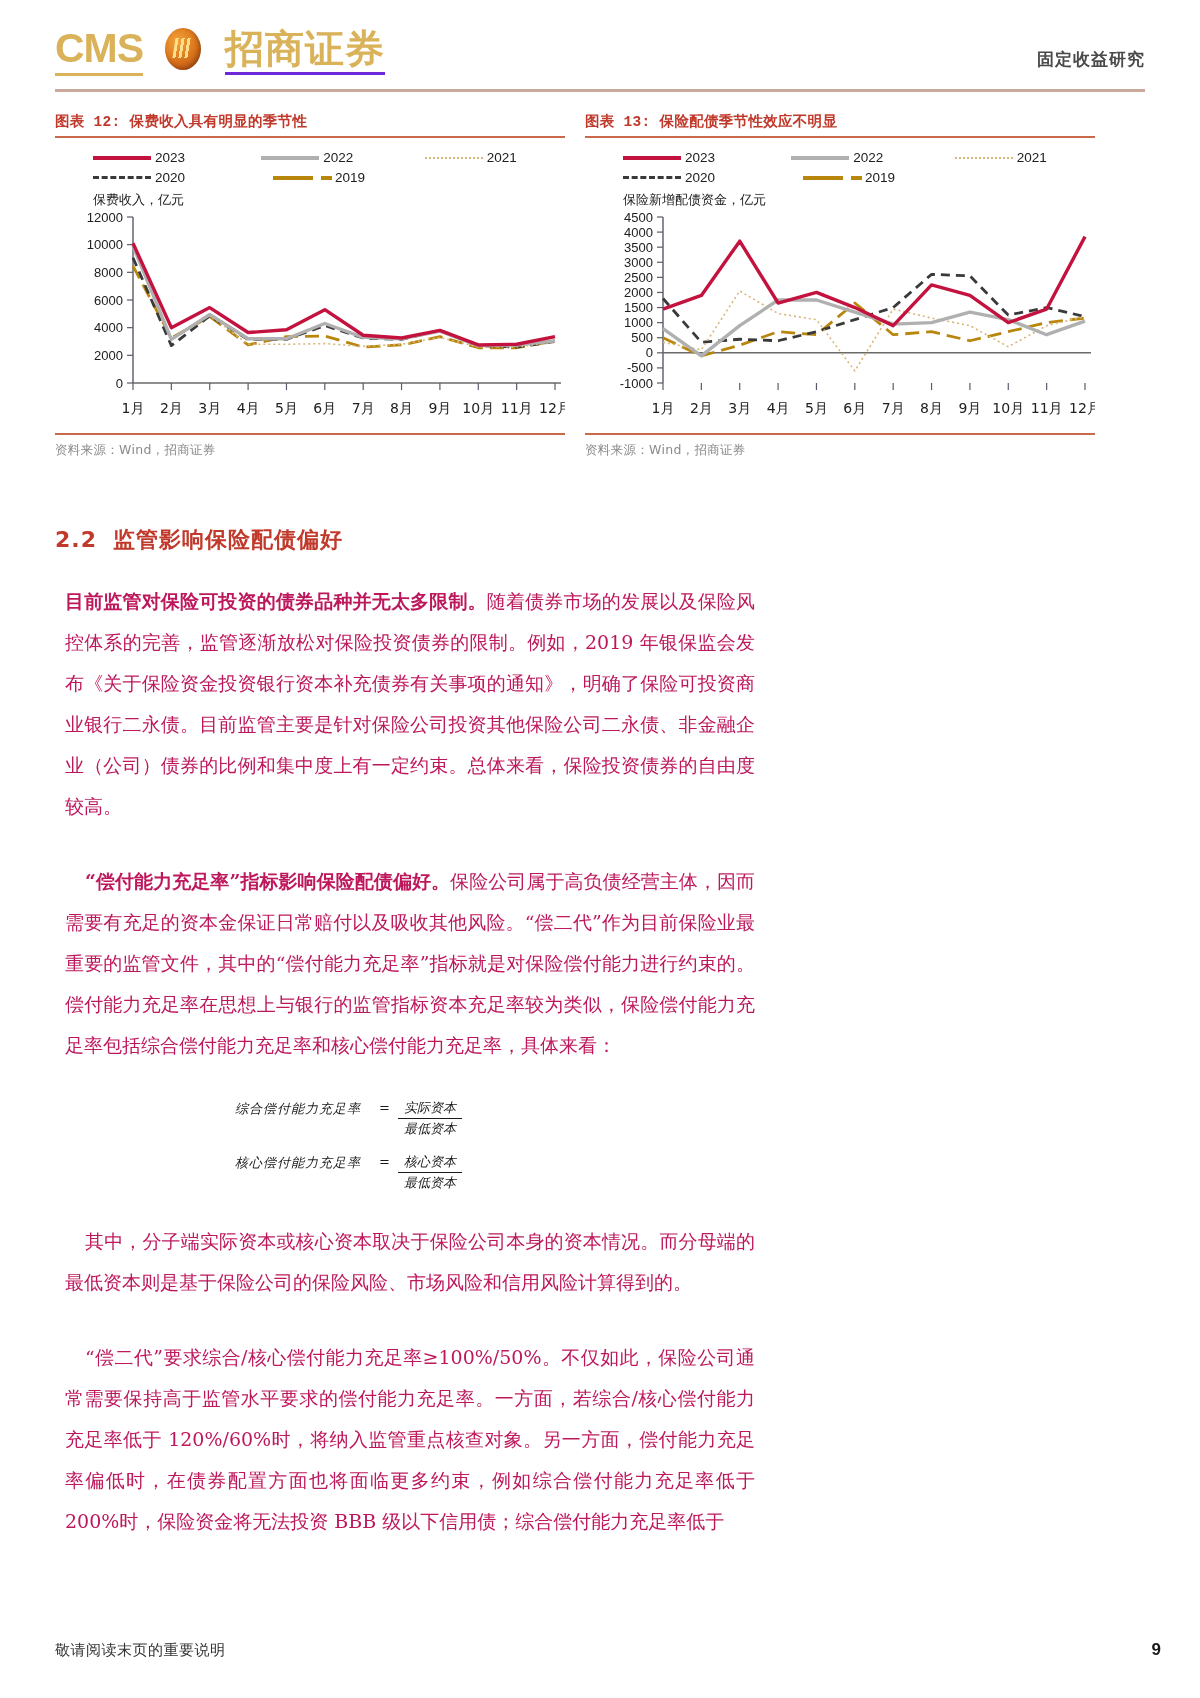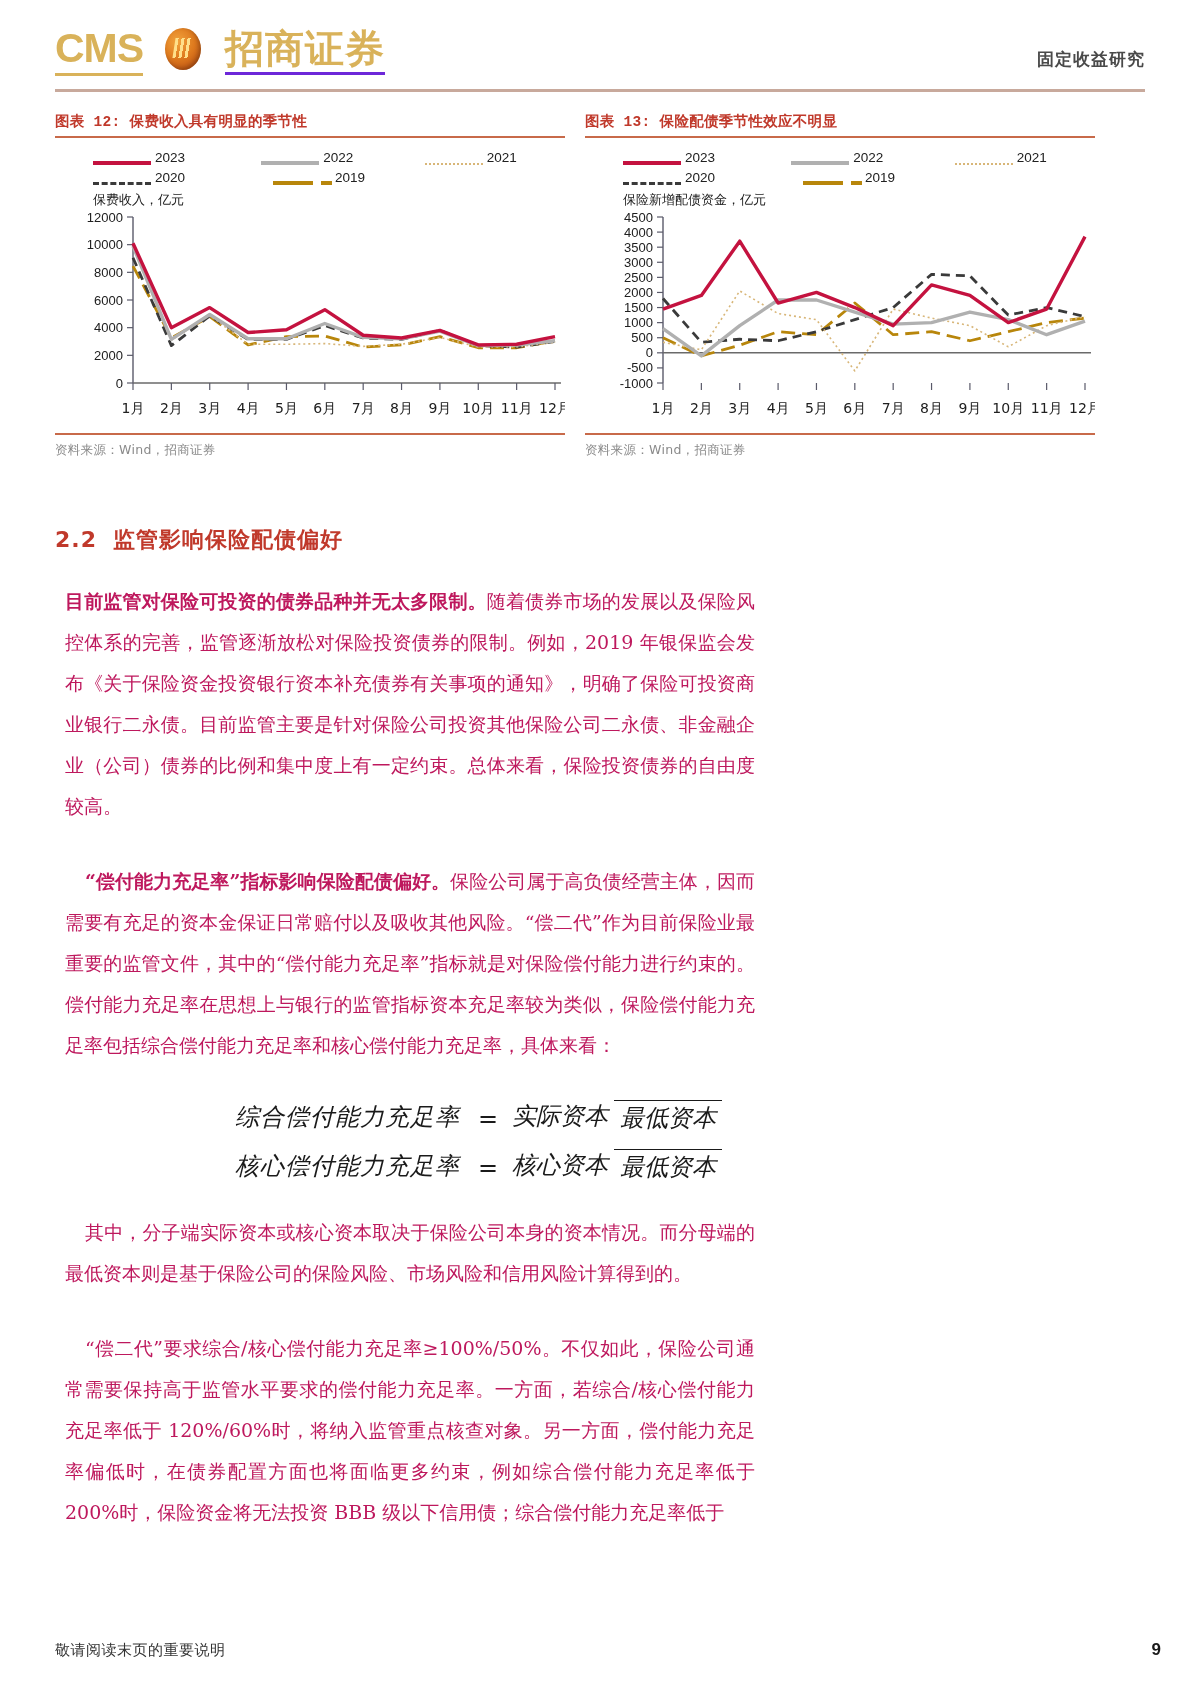--- a/index.html
+++ b/index.html
@@ -116,21 +116,21 @@
   .legend {
     margin-top: 12px;
     padding-left: 38px;
   }
   .legend-row {
     display: flex;
     margin-bottom: 5px;
   }
   .legend-item {
     display: flex;
-    align-items: flex-end;
+    align-items: center;
     font-family: "Liberation Sans", sans-serif;
     font-size: 13.5px;
     color: #202020;
   }
   .legend-item.c1 { width: 180px; }
   .legend-item.c2 { width: 175px; }
   .legend-item.c3 { width: 150px; }
   .swatch {
     width: 58px;
     height: 0;
@@ -202,32 +202,32 @@
   }
   .para.indent { text-indent: 20px; }
   .para b { font-weight: 700; }
 
   .formula-block {
     margin: 28px 0 30px 0;
     padding-left: 180px;
   }
   .formula {
     display: flex;
-    align-items: flex-end;
+    align-items: flex-start;
     font-family: "DejaVu Serif", serif;
-    font-size: 24px;
+    font-size: 13px;
     font-style: italic;
     color: #1a1a1a;
     margin-bottom: 16px;
   }
   .formula .lhs { margin-right: 10px; letter-spacing: 1px; }
   .formula .eq  { margin: 0 8px; font-style: normal; }
   .frac {
     display: inline-flex;
-    flex-direction: row;
+    flex-direction: column;
     align-items: center;
     line-height: 1.25;
   }
   .frac .num-t { padding: 0 6px 2px 6px; }
   .frac .den-t { padding: 2px 6px 0 6px; border-top: 1.5px solid #1a1a1a; }
 
   
   .footer {
     position: absolute;
     left: 55px;

